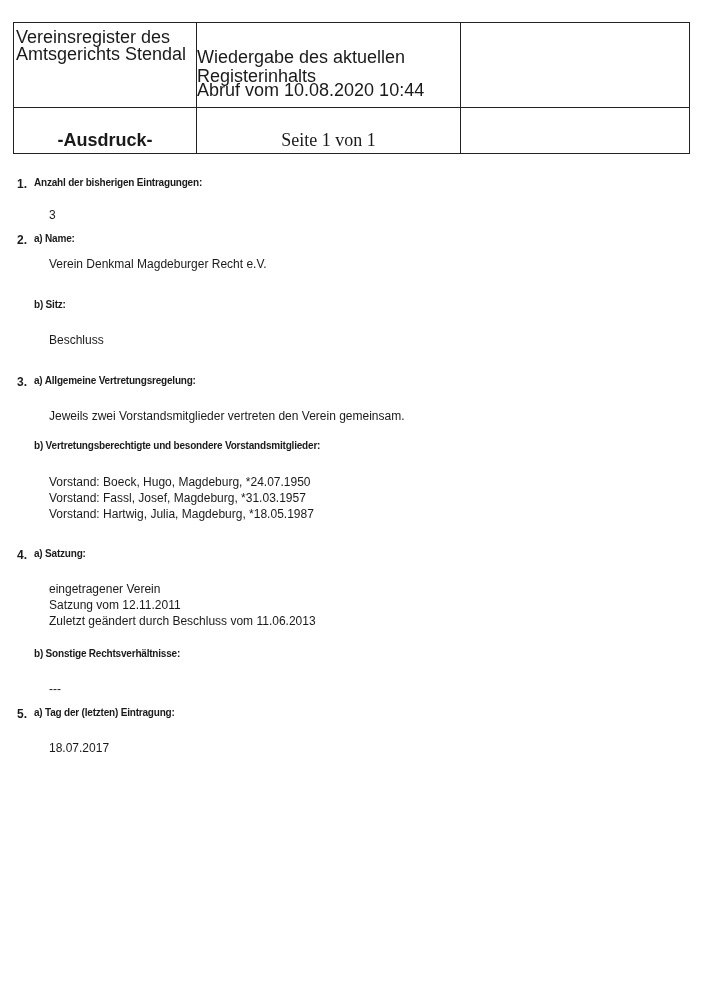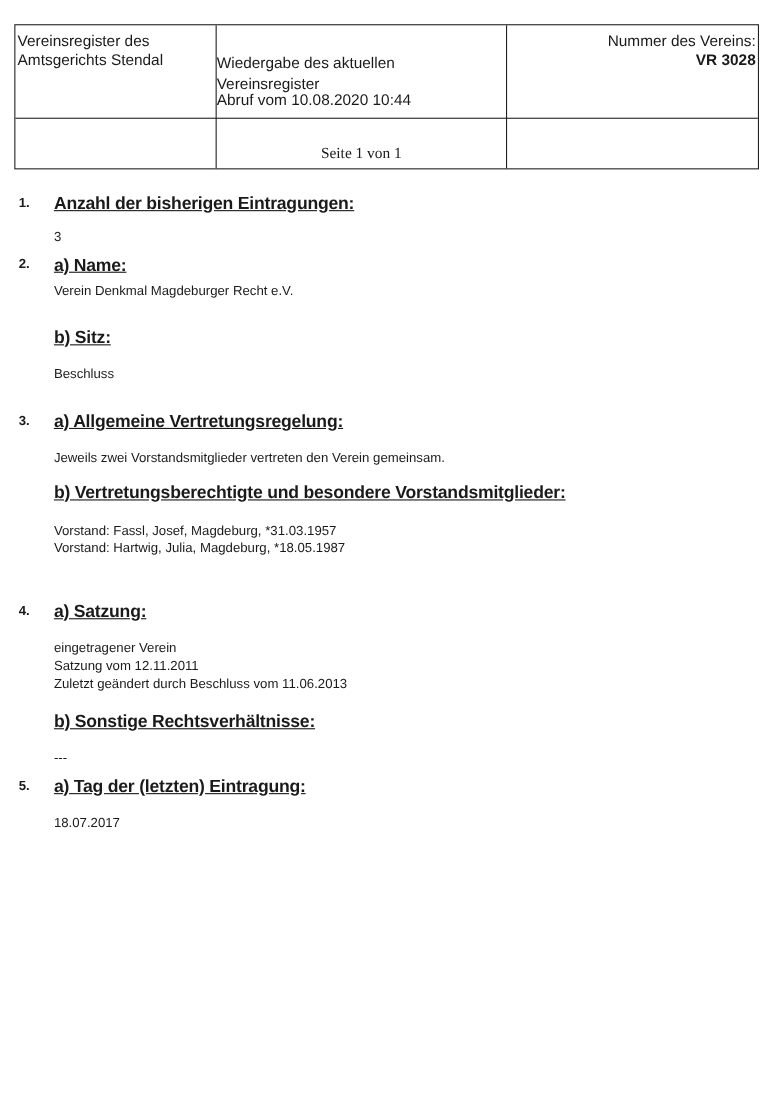--- a/index.html
+++ b/index.html
@@ -1,70 +1,68 @@
 <!DOCTYPE html>
 <html><head>
 <meta charset="utf-8">
 <style>
   html, body { margin:0; padding:0; background:#fff; }
   body { width:706px; height:1005px; position:relative; overflow:hidden; font-family:"Liberation Sans", sans-serif; color:#1a1a1a; }
   .hdr { position:absolute; left:13px; top:22px; width:677px; height:132px; border:1.5px solid #222; box-sizing:border-box; }
   .vline { position:absolute; top:0; bottom:0; width:0; border-left:1.5px solid #222; }
   .hline { position:absolute; left:0; right:0; top:84px; height:0; border-top:1.5px solid #222; }
-  .cell { position:absolute; font-size:14px; line-height:17px; }
+  .cell { position:absolute; font-size:18px; line-height:17px; }
   .c1 { left:2px; top:6px; }
   .c2 { left:183px; width:263px; top:26px; }
   .c2 .l2, .c2 .l3 { line-height:14px; }
   .c3 { right:2px; top:6px; text-align:right; }
   .bold { font-weight:bold; }
   .c4 { left:0; width:182px; top:109px; text-align:center; font-weight:bold; }
   .c5 { left:183px; width:263px; top:109px; text-align:center;font-family:Liberation Serif, serif; }
   .num { position:absolute; left:17px; font-weight:bold; font-size:12px; }
-  .head { position:absolute; left:49px; font-weight:bold; font-size:16px; letter-spacing:-0.2px;text-decoration:underline; }
+  .head { position:absolute; left:34px; font-weight:bold; font-size:10px; letter-spacing:-0.2px; }
   .txt { position:absolute; left:49px; font-size:12px; line-height:16px; }
 </style>
 </head>
 <body>
 
 <div class="hdr">
   <div class="vline" style="left:182px"></div>
   <div class="vline" style="left:446px"></div>
   <div class="hline"></div>
 
   <div class="cell c1">
     <div>Vereinsregister des</div>
     <div>Amtsgerichts Stendal</div>
   </div>
   <div class="cell c2">
     <div>Wiedergabe des aktuellen</div>
-    <div class="l2" style="margin-top:3px">Vereinsregister</div>
+    <div class="l2" style="margin-top:3px">Registerinhalts</div>
     <div class="l3">Abruf vom 10.08.2020 10:44</div>
   </div>
-  <div class="cell c3">
-    <div>Nummer des Vereins:</div>
-    <div class="bold">VR 3028</div>
-  </div>
+  <div class="cell c4">-Ausdruck-</div>
   <div class="cell c5">Seite 1 von 1</div>
 </div>
 
 <div class="num" style="top:177px">1.</div>
 <div class="head" style="top:177px">Anzahl der bisherigen Eintragungen:</div>
 <div class="txt" style="top:207px">3</div>
 
 <div class="num" style="top:233px">2.</div>
 <div class="head" style="top:233px">a) Name:</div>
 <div class="txt" style="top:256px">Verein Denkmal Magdeburger Recht e.V.</div>
 <div class="head" style="top:299px">b) Sitz:</div>
 <div class="txt" style="top:332px">Beschluss</div>
 
 <div class="num" style="top:375px">3.</div>
 <div class="head" style="top:375px">a) Allgemeine Vertretungsregelung:</div>
 <div class="txt" style="top:408px">Jeweils zwei Vorstandsmitglieder vertreten den Verein gemeinsam.</div>
 <div class="head" style="top:440px">b) Vertretungsberechtigte und besondere Vorstandsmitglieder:</div>
 <div class="txt" style="top:474px">
+  <div>Vorstand: Boeck, Hugo, Magdeburg, *24.07.1950</div>
   <div>Vorstand: Fassl, Josef, Magdeburg, *31.03.1957</div>
   <div>Vorstand: Hartwig, Julia, Magdeburg, *18.05.1987</div>
 </div>
 
 <div class="num" style="top:548px">4.</div>
 <div class="head" style="top:548px">a) Satzung:</div>
 <div class="txt" style="top:581px">
   <div>eingetragener Verein</div>
   <div>Satzung vom 12.11.2011</div>
   <div>Zuletzt geändert durch Beschluss vom 11.06.2013</div>

